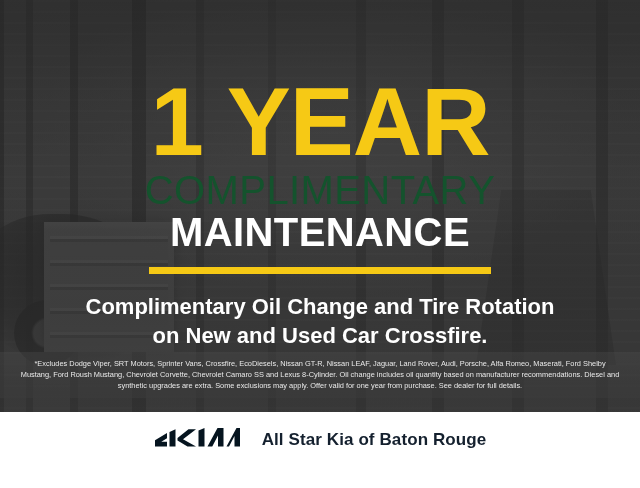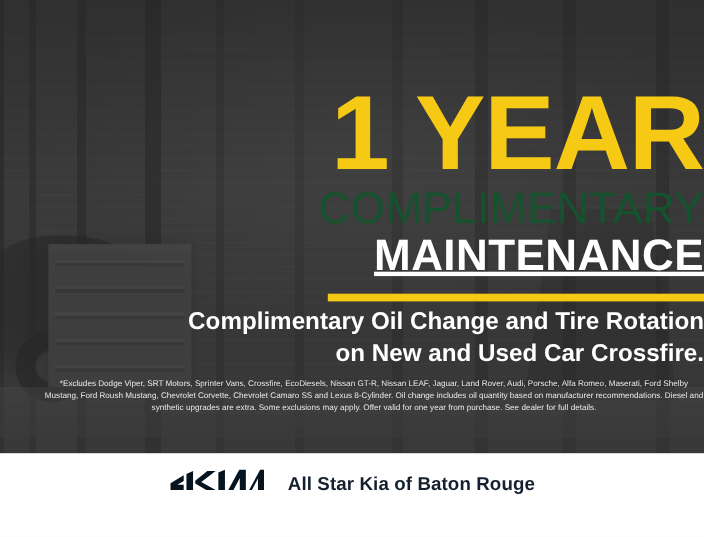--- a/index.html
+++ b/index.html
@@ -96,56 +96,56 @@
   
   .bg-scrim {
     background:linear-gradient(180deg, rgba(38,38,38,.78) 0%, rgba(42,42,42,.66) 40%, rgba(46,46,46,.68) 72%, rgba(55,55,55,.72) 100%);
   }
   
   .bg-veil { background:rgba(74,74,74,.22); }
 
   
   .content {
     position:absolute; left:0; top:0; width:640px; height:433px;
-    display:flex; flex-direction:column; align-items:flex-end;
+    display:flex; flex-direction:column; align-items:center;
     z-index:5;
   }
 
   .headline-year {
     margin-top:78px;
     font-size:96px; line-height:.92;
     font-weight:700; letter-spacing:-1px;
     color:#f6c915;
     white-space:nowrap;
   }
 
   .headline-sub1 {
     margin-top:4px;
     font-size:40px; line-height:1.04;
     font-weight:400; letter-spacing:.4px;
     color:#14532d; white-space:nowrap;
   }
   .headline-sub2 {
     font-size:40px; line-height:1.04;
     font-weight:700; letter-spacing:.4px;
-    color:#ffffff; white-space:nowrap;text-decoration:underline;
+    color:#ffffff; white-space:nowrap;
   }
 
   .rule {
     width:342px; height:7px;
     background:#f6c915;
     margin-top:13px;
   }
 
   .offer-line {
     font-size:22px; line-height:1.32;
     font-weight:700; color:#ffffff;
     text-align:center; white-space:nowrap;
   }
-  .offer-line.first { margin-top:3px; }
+  .offer-line.first { margin-top:18px; }
 
   .disclaimer {
     margin-top:8px;
     width:600px;
     font-size:7.4px; line-height:1.52;
     color:#e9e9e9; text-align:center;
     font-weight:400;
   }
 
   

